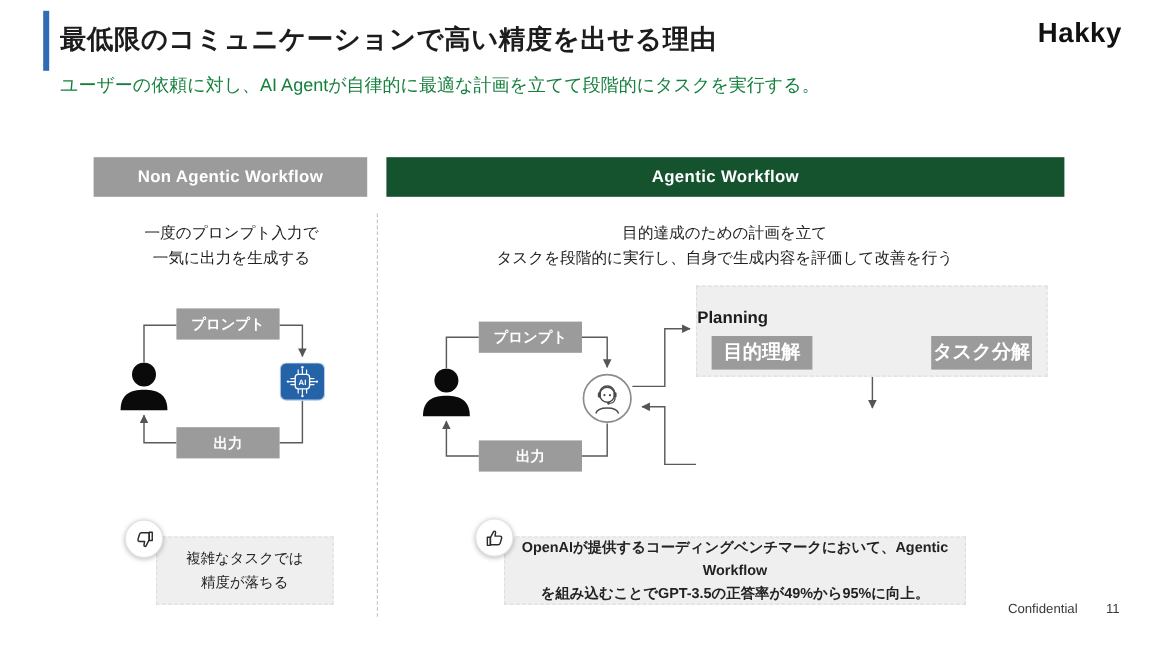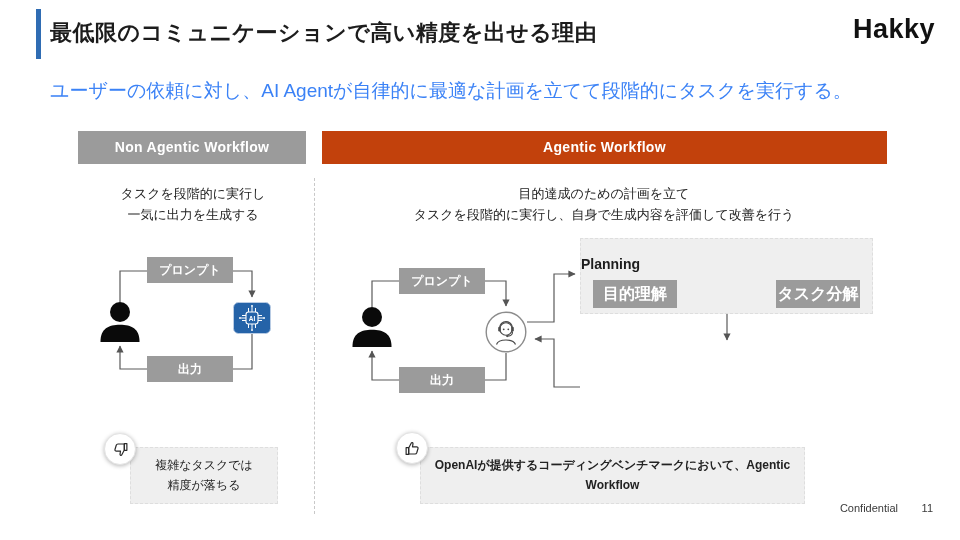--- a/index.html
+++ b/index.html
@@ -4,26 +4,26 @@
 <style>
   html,body{margin:0;padding:0;background:#fff;}
   .slide{
     position:relative;width:960px;height:540px;background:#ffffff;overflow:hidden;
     font-family:"Liberation Sans","DejaVu Sans",sans-serif;color:#222;
   }
   .abs{position:absolute;}
   
   .accent-bar{left:36px;top:9px;width:5px;height:50px;background:#2F6CB3;}
   .slide-title{left:50px;top:18px;font-size:22px;font-weight:bold;color:#1c1c1c;letter-spacing:.5px;}
-  .logo{right:25px;top:14px;font-size:27px;font-weight:800;color:#111;letter-spacing:.5px;}
-  .subtitle{left:50px;top:78px;font-size:19px;color:#3b82f6;}
+  .logo{right:25px;top:14px;font-size:23px;font-weight:800;color:#111;letter-spacing:.5px;}
+  .subtitle{left:50px;top:62px;font-size:15px;color:#15803d;}
   
   .sec-header{height:33px;line-height:33px;text-align:center;color:#fff;font-size:14px;font-weight:bold;letter-spacing:.3px;}
   .gray-header{left:78px;top:131px;width:228px;background:#9B9B9B;}
-  .blue-header{left:322px;top:131px;width:565px;background:#c2410c;}
+  .blue-header{left:322px;top:131px;width:565px;background:#14532d;}
   .desc{font-size:13px;line-height:1.6;text-align:center;color:#222;}
   .desc-left{left:80px;top:184px;width:226px;}
   .desc-right{left:330px;top:184px;width:548px;}
   .divider{left:314px;top:178px;height:336px;width:0;border-left:1px dashed #C8C8C8;}
   
   .flow-box{width:86px;height:26px;line-height:26px;background:#9B9B9B;color:#fff;
     font-size:12px;font-weight:bold;text-align:center;}
   .panel{background:#EFEFEF;border:1px dashed #DEDEDE;box-sizing:border-box;width:293px;height:76px;left:580px;}
   .panel-title{font-size:14px;font-weight:bold;text-align:left;margin-top:17px;color:#1c1c1c;}
   .chip-row{display:flex;justify-content:space-between;padding:8px 12px 0 12px;}
@@ -75,21 +75,21 @@
 
   <div class="abs accent-bar"></div>
   <div class="abs slide-title">最低限のコミュニケーションで高い精度を出せる理由</div>
   <div class="abs logo">Hakky</div>
   <div class="abs subtitle">ユーザーの依頼に対し、AI Agentが自律的に最適な計画を立てて段階的にタスクを実行する。</div>
 
   <div class="abs sec-header gray-header">Non Agentic Workflow</div>
   <div class="abs sec-header blue-header">Agentic Workflow</div>
 
   <div class="abs desc desc-left">
-    <span>タスクを段階的に実行し</span><br>
+    <span>一度のプロンプト入力で</span><br>
     <span>一気に出力を生成する</span>
   </div>
   <div class="abs desc desc-right">
     <span>目的達成のための計画を立て</span><br>
     <span>タスクを段階的に実行し、自身で生成内容を評価して改善を行う</span>
   </div>
 
   <div class="abs divider"></div>
 
   <div class="abs flow-box" style="left:147px;top:257px;">プロンプト</div>
@@ -175,20 +175,21 @@
       <g transform="rotate(180 10 10)" fill="none" stroke="#2b2b2b" stroke-width="1.4" stroke-linejoin="round">
         <rect x="2.5" y="9" width="3" height="8"></rect>
         <path d="M5.5,16.5 V9.5 L8.6,3.6 c0.5-1 2-0.5 2,0.7 L10,8 h4.9 c1.1,0 1.9,1 1.6,2 l-1.5,5 c-0.3,0.9-1.1,1.5-2,1.5 Z"></path>
       </g>
     </svg>
   </div>
 
   <div class="abs card card-right">
     <div>
       <span>OpenAIが提供するコーディングベンチマークにおいて、Agentic Workflow</span><br>
+      <span>を組み込むことでGPT-3.5の正答率が49%から95%に向上。</span>
     </div>
   </div>
   <div class="abs badge badge-right">
     <svg width="17" height="17" viewBox="0 0 20 20">
       <g fill="none" stroke="#2b2b2b" stroke-width="1.4" stroke-linejoin="round">
         <rect x="2.5" y="9" width="3" height="8"></rect>
         <path d="M5.5,16.5 V9.5 L8.6,3.6 c0.5-1 2-0.5 2,0.7 L10,8 h4.9 c1.1,0 1.9,1 1.6,2 l-1.5,5 c-0.3,0.9-1.1,1.5-2,1.5 Z"></path>
       </g>
     </svg>
   </div>

